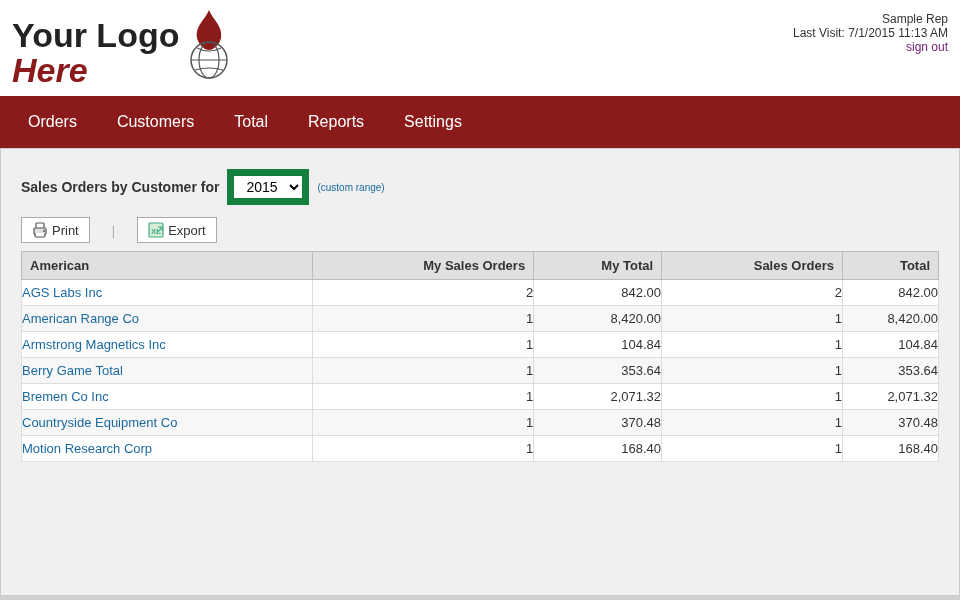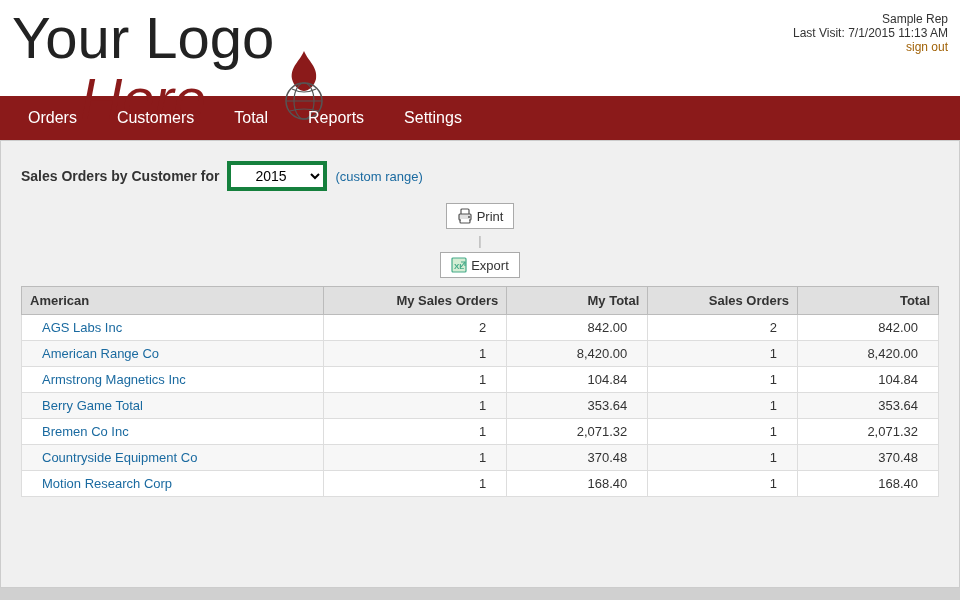--- a/index.html
+++ b/index.html
@@ -2,61 +2,61 @@
 <html><head>
   <meta charset="utf-8">
   <style>
     * { margin: 0; padding: 0; box-sizing: border-box; }
     body { font-family: Arial, sans-serif; font-size: 13px; background: #d0d0d0; width: 960px; height: 600px; overflow: hidden; }
 
     
     #header { background: #fff; display: flex; justify-content: space-between; align-items: flex-start; padding: 8px 12px 0 12px; height: 96px; }
     #logo-area { display: flex; align-items: center; }
     #user-info { text-align: right; font-size: 12px; color: #333; padding-top: 4px; }
-    #user-info a { color: #a16207; text-decoration: none; font-size: 12px; }
+    #user-info a { color: #701a75; text-decoration: none; font-size: 12px; }
 
     
-    #nav { background: #8b1a1a; display: flex; align-items: center; height: 44px; padding: 0 8px; }
+    #nav { background: #8b1a1a; display: flex; align-items: center; height: 52px; padding: 0 8px; }
     .nav-item { color: #fff; font-size: 16px; padding: 10px 20px; cursor: pointer; text-decoration: none; }
 
     
     #main { background: #f0f0f0; margin: 0; padding: 20px; border: 1px solid #ccc; min-height: 448px; }
 
     
     #filter-row { display: flex; align-items: center; margin-bottom: 12px; gap: 8px; }
     #filter-label { font-size: 14px; font-weight: bold; color: #333; }
-    #year-select { font-size: 14px; padding: 2px 20px; border: 4px solid #15803d; background: #fff; }
+    #year-select { font-size: 14px; padding: 2px 8px; border: 7px solid #15803d; background: #fff; }
 
-    #custom-range-link { color: #1a6aa0; text-decoration: none; font-size: 13px; }
+    #custom-range-link { color: #1a6aa0; text-decoration: none; font-size: 10px; }
 
     
-    #action-row { display: flex; justify-content: flex-start; gap: 4px; margin-bottom: 8px; align-items: center; flex-direction: column; }
+    #action-row { display: flex; justify-content: flex-start; gap: 20px; margin-bottom: 8px; align-items: center; }
     .action-btn { display: flex; align-items: center; gap: 4px; background: #fff; border: 1px solid #aaa; padding: 4px 10px; cursor: pointer; font-size: 13px; color: #333; }
     .btn-icon { width: 16px; height: 16px; display: inline-block; }
 
     
     #data-table { width: 100%; border-collapse: collapse; border: 1px solid #bbb; background: #fff; }
     #data-table th { background: #e0e0e0; border: 1px solid #bbb; padding: 6px 8px; text-align: right; font-size: 13px; color: #333; font-weight: bold; }
     #data-table th.left { text-align: left; }
-    #data-table td { border: 1px solid #ddd; padding: 5px 20px; font-size: 13px; color: #333; text-align: right; }
+    #data-table td { border: 1px solid #ddd; padding: 5px 0; font-size: 13px; color: #333; text-align: right; }
     #data-table td.left { text-align: left; }
     #data-table td a { color: #1a6aa0; text-decoration: none; }
     #data-table tr:nth-child(even) { background: #f7f7f7; }
 
     
     .pipe { color: #aaa; padding: 0 2px; }
   </style>
 </head>
 <body>
 
 <div id="header">
   <div id="logo-area">
     <div>
       <div style="display:flex; align-items:flex-end; gap:6px;">
-        <div style="font-size:58px; font-weight:normal; color:#222; line-height:1.05;text-align:center;">
+        <div style="font-size:34px; font-weight:bold; color:#222; line-height:1.05;">
           Your Logo<br><span style="color:#8b1a1a; font-style:italic;">Here</span>
         </div>
 
         <div style="margin-bottom:6px;">
           <svg width="48" height="72" viewBox="0 0 48 72">
 
             <path d="M24 2 C20 12 10 18 12 30 C14 38 20 42 24 42 C28 42 34 38 36 30 C38 18 28 12 24 2Z" fill="#8b1a1a"></path>
 
             <ellipse cx="24" cy="52" rx="18" ry="18" fill="none" stroke="#555" stroke-width="1.5"></ellipse>
             <ellipse cx="24" cy="52" rx="10" ry="18" fill="none" stroke="#555" stroke-width="1.2"></ellipse>

